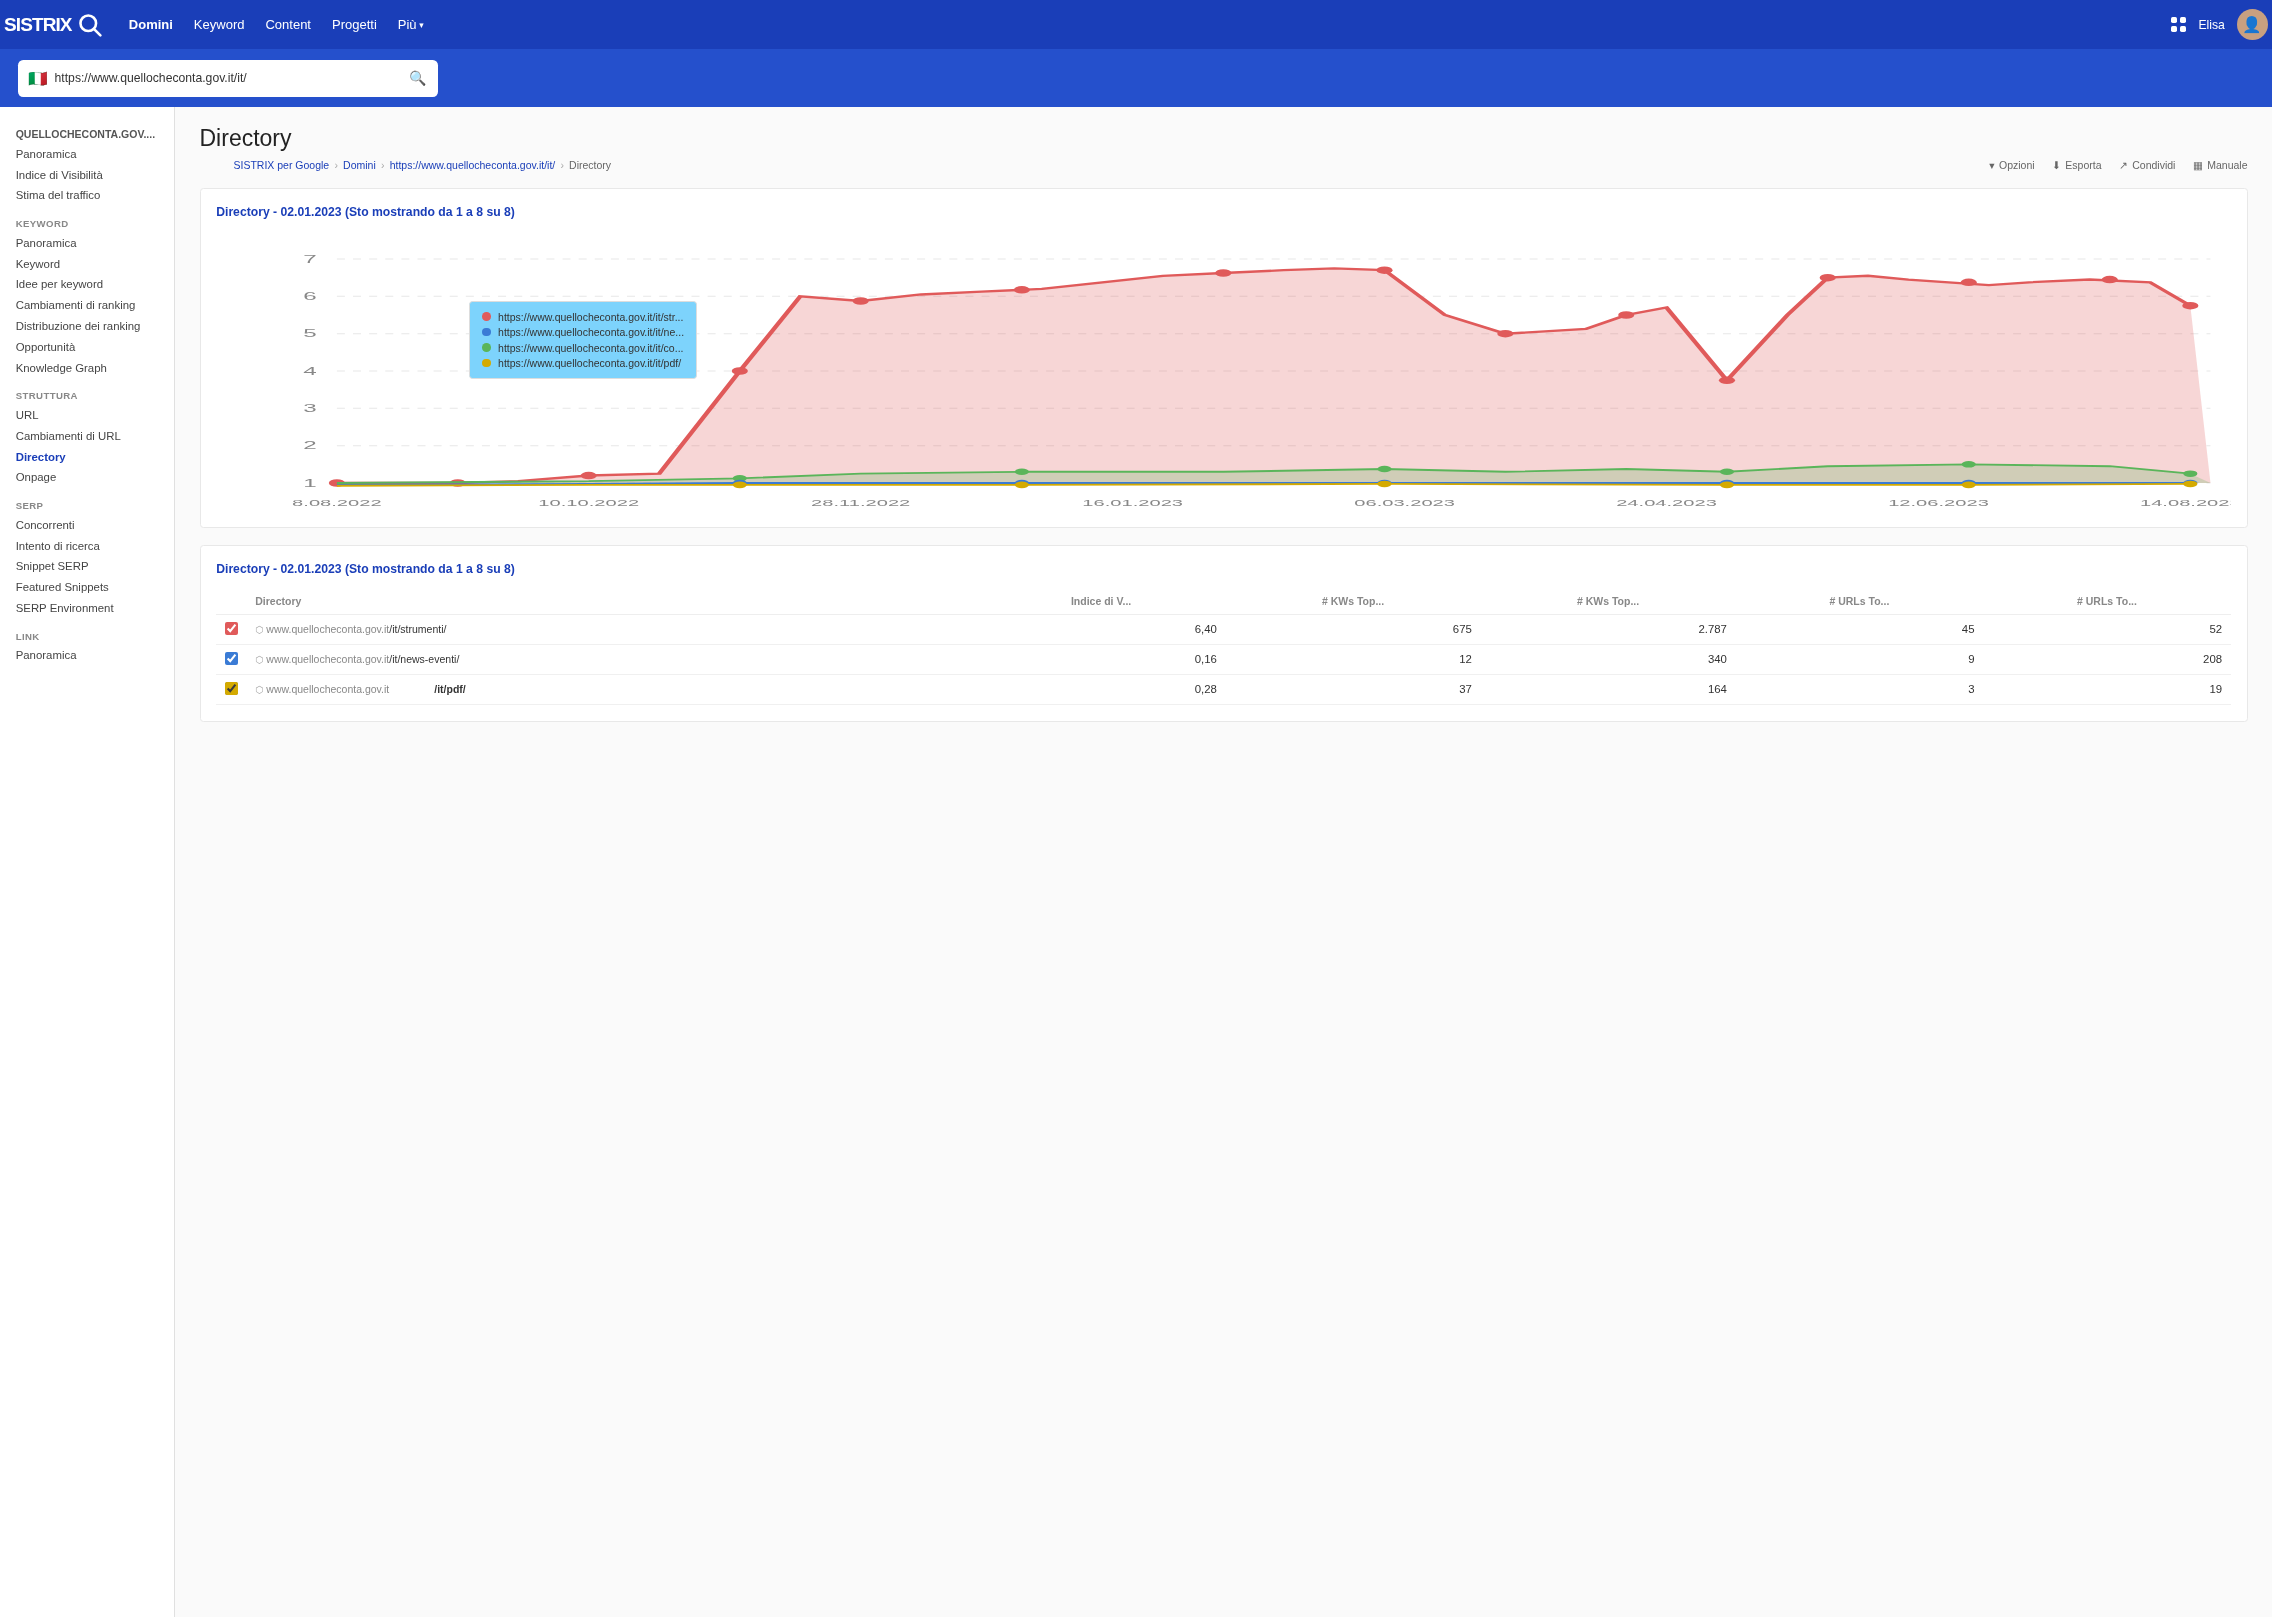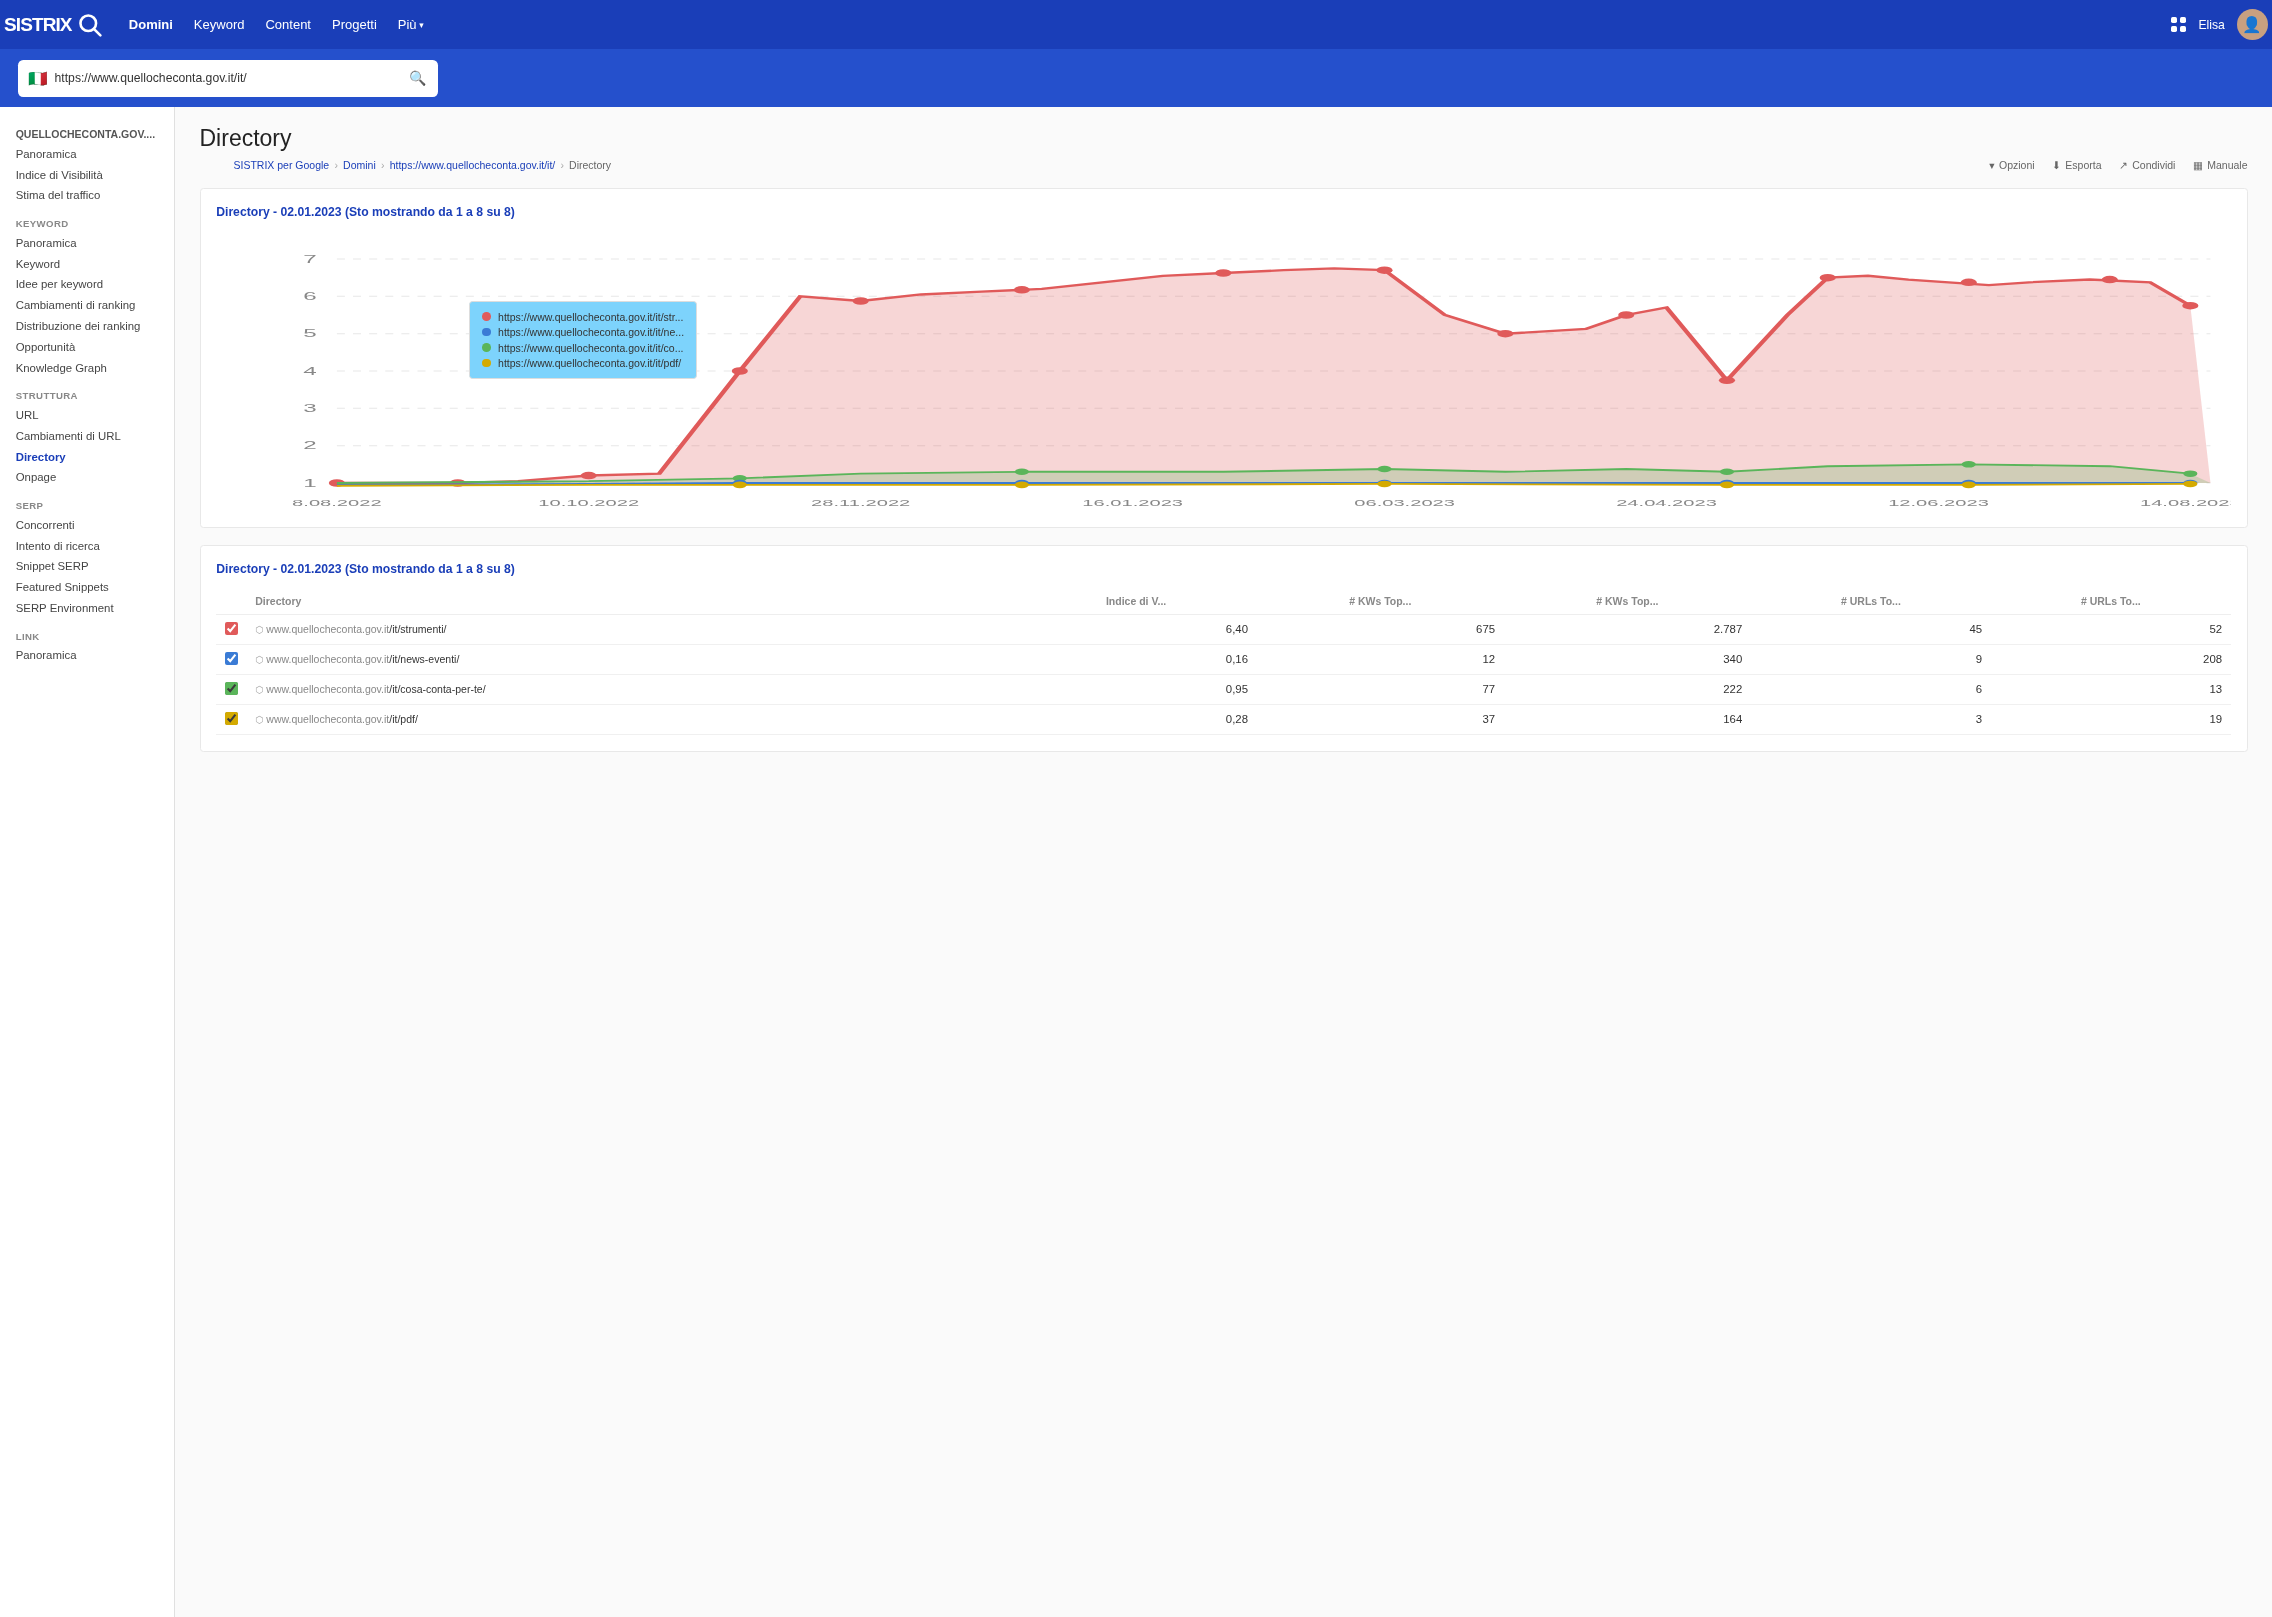--- a/index.html
+++ b/index.html
@@ -388,42 +388,26 @@
       </span>
     </td>
     <td class="right">0,16</td>
     <td class="right">12</td>
     <td class="right">340</td>
     <td class="right">9</td>
     <td class="right">208</td>
   </tr>
             <tr>
     <td class="checkbox-cell">
-      <input type="checkbox" checked="" style="accent-color: rgb(90, 181, 90);">
+      <input type="checkbox" checked="" style="accent-color: rgb(212, 170, 0);">
     </td>
     <td>
       <span class="dir-url">
         <span style="color:#aaa;font-size:9.6px;">⬡ </span>
-        <span style="color:#888;">www.quellocheconta.gov.it</span><span style="font-weight:500;">/it/cosa-conta-per-te/</span>
-      </span>
-    </td>
-    <td class="right">0,95</td>
-    <td class="right">77</td>
-    <td class="right">222</td>
-    <td class="right">6</td>
-    <td class="right">13</td>
-  </tr>
-            <tr>
-    <td class="checkbox-cell">
-      <input type="checkbox" checked="" style="accent-color: rgb(212, 170, 0);">
-    </td>
-    <td>
-      <span class="dir-url">
-        <span style="color:#aaa;font-size:9.6px;">⬡ </span>
-        <span style="color:#888;">www.quellocheconta.gov.it</span><span style="font-weight:400;">/it/pdf/</span>
+        <span style="color:#888;">www.quellocheconta.gov.it</span><span style="font-weight:700;padding-left:45px;">/it/pdf/</span>
       </span>
     </td>
     <td class="right">0,28</td>
     <td class="right">37</td>
     <td class="right">164</td>
     <td class="right">3</td>
     <td class="right">19</td>
   </tr>
           </tbody>
       </table>

